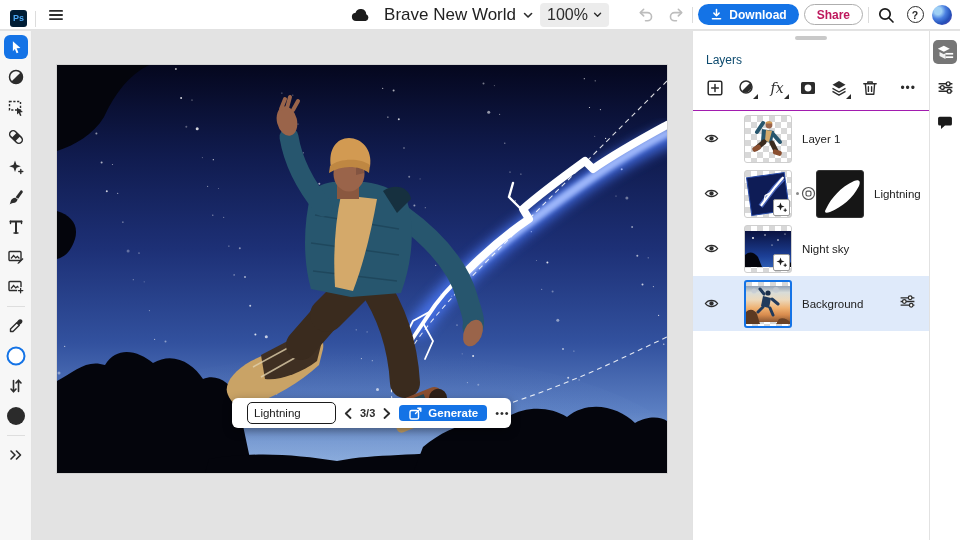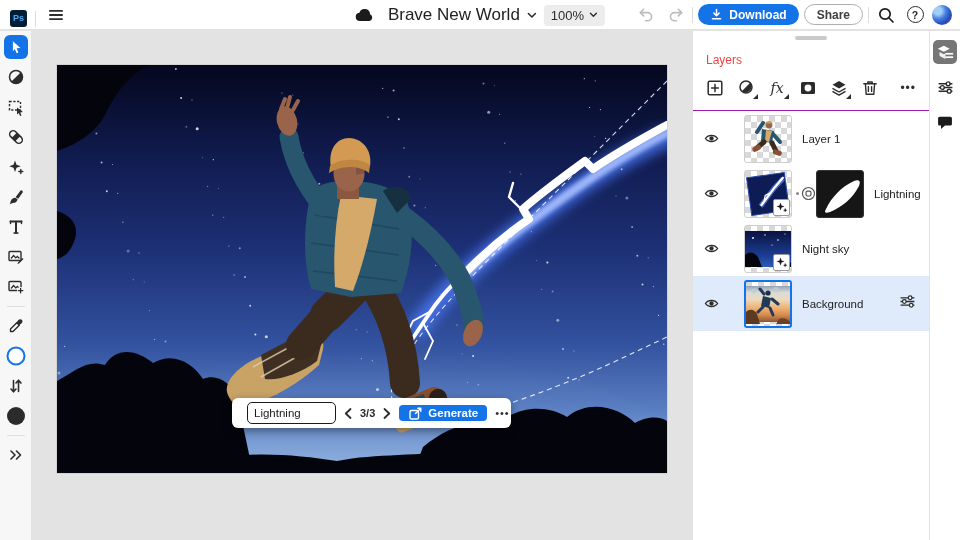--- a/index.html
+++ b/index.html
@@ -13,26 +13,26 @@
   .tb-left { display:flex; align-items:flex-end; padding-left:10px; gap:8px; }
   .ps-logo { width:17px; height:17px; border-radius:3px; background:#001d35; color:#4ba8f5;
              font-size:9px; font-weight:bold; display:flex; align-items:center; justify-content:center; }
   .vdiv { width:1px; height:16px; background:#dcdcdc; }
   .iconbtn { display:flex; align-items:center; justify-content:center; width:24px; height:24px;
              border-radius:4px; cursor:pointer; }
   .tb-center { position:absolute; left:50%; top:0; transform:translateX(-50%); height:30px;
                display:flex; align-items:center; gap:7px; }
   .doc-title { font-size:17px; color:#222; white-space:nowrap;margin-left:7px; }
   .zoom-pill { display:flex; align-items:center; gap:5px; background:#ececec; border-radius:4px;
-               padding:3px 7px; font-size:13px; cursor:pointer; }
+               padding:3px 7px; font-size:16px; cursor:pointer; }
   .tb-right { margin-left:auto; display:flex; align-items:center; gap:5px; padding-right:8px; }
   .pill { height:21px; border-radius:11px; display:flex; align-items:center; gap:6px;
           font-size:12px; padding:0 12px; cursor:pointer; }
   .pill.primary { background:#1473e6; color:#fff; font-weight:bold; }
-  .pill.outline { border:1.5px solid #aeaeae; color:#404040; font-weight:bold; }
+  .pill.outline { border:1.5px solid #aeaeae; color:#be185d; font-weight:bold; }
   .help-circle { width:17px; height:17px; border:1.5px solid #2c2c2c; border-radius:50%;
                  display:flex; align-items:center; justify-content:center; font-size:10.5px; font-weight:bold; }
   .avatar { width:20px; height:20px; border-radius:50%;
             background:radial-gradient(circle at 30% 30%, #9fd0f5 0 18%, #4a7fe0 40%, #2450b8 65%, #6a3fb0 100%); }
 
   
   .toolbar { position:absolute; top:31px; left:0; bottom:0; width:32px; background:#f7f7f7;
              border-right:1px solid #e2e2e2; display:flex; flex-direction:column; align-items:center;
              padding-top:4px; gap:6px; z-index:15; }
   .tool { width:24px; height:24px; border-radius:6px; display:flex; align-items:center;
@@ -55,21 +55,21 @@
   .chev { width:16px; height:16px; display:flex; align-items:center; justify-content:center; cursor:pointer; }
   .counter { font-size:11px; font-weight:bold; color:#2c2c2c; }
   .gen-btn { height:16px; background:#1473e6; color:#fff; border-radius:4px; display:flex;
              align-items:center; gap:5px; font-size:11.5px; font-weight:bold; padding:0 9px; cursor:pointer; }
   .more-dots { font-size:11px; letter-spacing:1px; color:#2c2c2c; cursor:pointer; }
 
   
   .layers-panel { position:absolute; top:31px; right:31px; width:237px; bottom:0; background:#fff;
                   border-left:1px solid #e2e2e2; z-index:15; }
   .panel-handle { width:32px; height:4px; border-radius:2px; background:#c9c9c9; margin:5px auto 0; }
-  .panel-title { font-size:12px; color:#ef4444; margin:13px 0 0 13px; }
+  .panel-title { font-size:12px; color:#0c4a6e; margin:13px 0 0 13px; }
   .panel-toolbar { display:flex; align-items:center; padding:11px 13px 12px 12px; gap:11px;
                    border-bottom:1px solid #a21caf; }
   .ptool { position:relative; width:20px; height:20px; display:flex; align-items:center;
            justify-content:center; cursor:pointer; }
   .ptool .fx { font-family:"DejaVu Serif",serif; font-style:italic; font-size:14px; color:#2c2c2c; line-height:1; }
   .corner { position:absolute; right:-2px; bottom:-1px; }
   .p-more { margin-left:auto; font-size:12px; letter-spacing:1px; color:#2c2c2c; cursor:pointer; }
 
   .layer-row { height:55px; display:flex; align-items:center; padding-left:10px; cursor:pointer; }
   .layer-row.selected { background:#dfeafa; }

